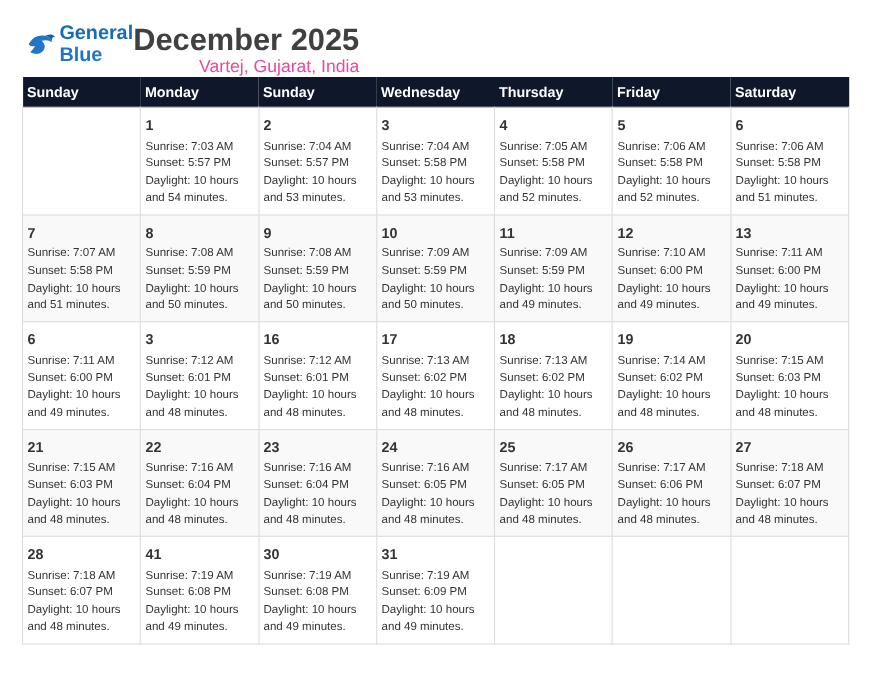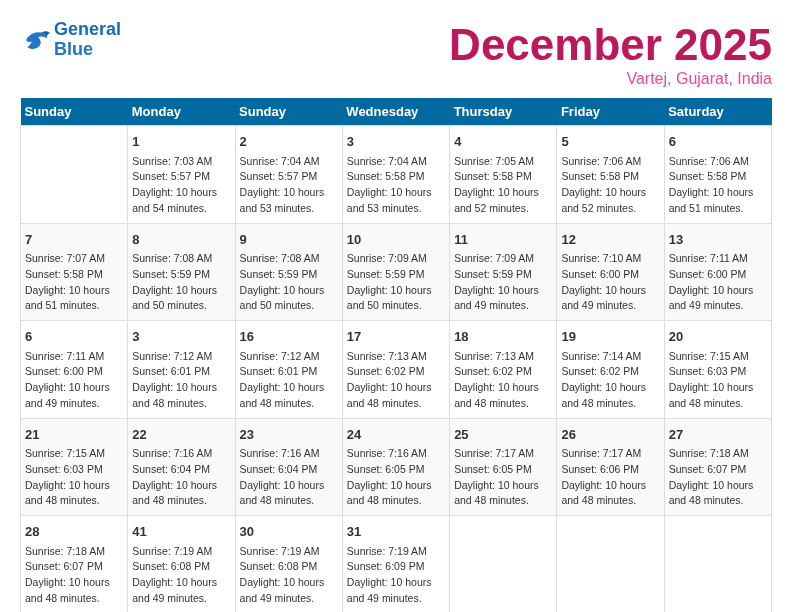--- a/index.html
+++ b/index.html
@@ -5,23 +5,22 @@
     * { box-sizing: border-box; margin: 0; padding: 0; }
     body {
       font-family: Arial, sans-serif;
       background: #fff;
       width: 792px;
       min-height: 612px;
       padding: 20px;
     }
     .header {
       display: flex;
-      justify-content: space-between;
+      justify-content: flex-start;
       align-items: flex-start;
-      margin-bottom: 10px;
     }
     .logo {
       display: flex;
       align-items: center;
       gap: 4px;
     }
     .logo-text {
       font-size: 18px;
       font-weight: bold;
       color: #333;
@@ -31,35 +30,35 @@
       color: #1a6bb5;
     }
     .logo-bird {
       width: 30px;
       height: 30px;
     }
     .title-block {
       text-align: right;
     }
     .month-title {
-      font-size: 44px;
+      font-size: 28px;
       font-weight: bold;
-      color: #be185d;
+      color: #404040;
     }
     .location {
       font-size: 16px;
       color: #ec4899;
     }
     table {
       width: 100%;
       border-collapse: collapse;
       font-size: 11px;
     }
     thead tr th {
-      background-color: #0369a1;
+      background-color: #0f172a;
       color: #fff;
       padding: 6px 4px;
       text-align: left;
       font-size: 13px;
       font-weight: bold;
     }
     tbody tr td {
       vertical-align: top;
       padding: 6px 4px;
       border: 1px solid #ddd;

